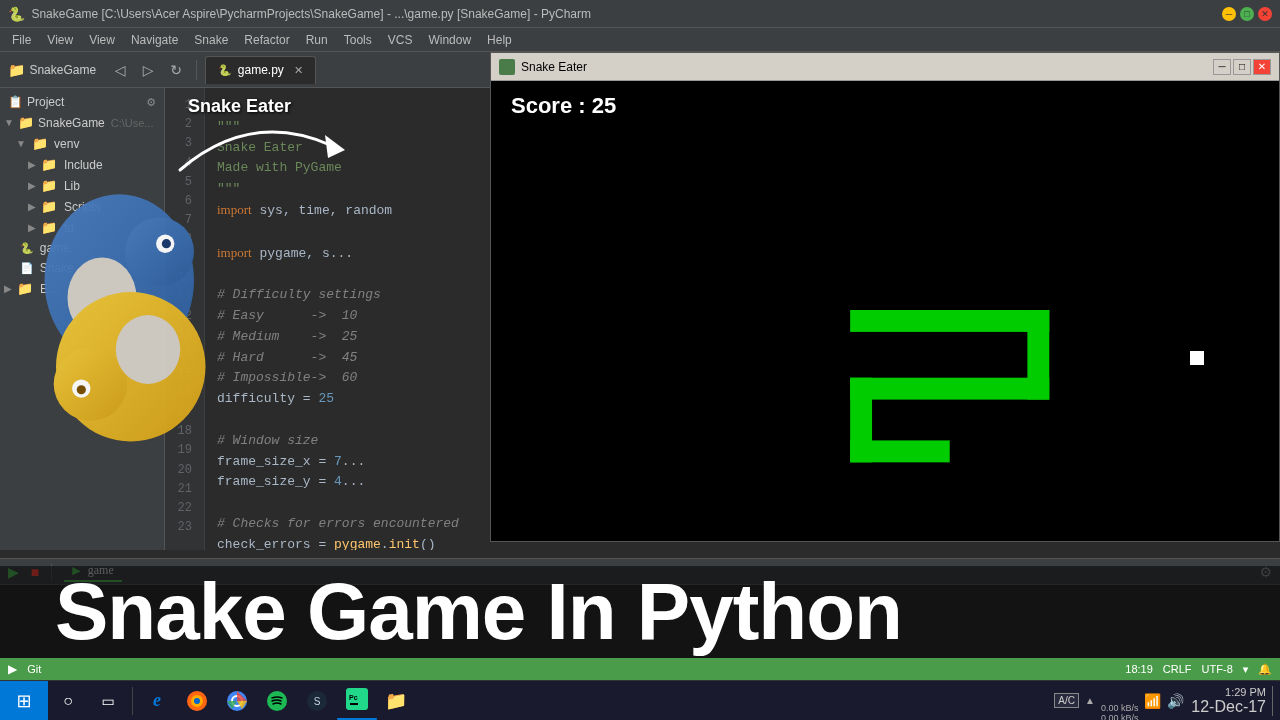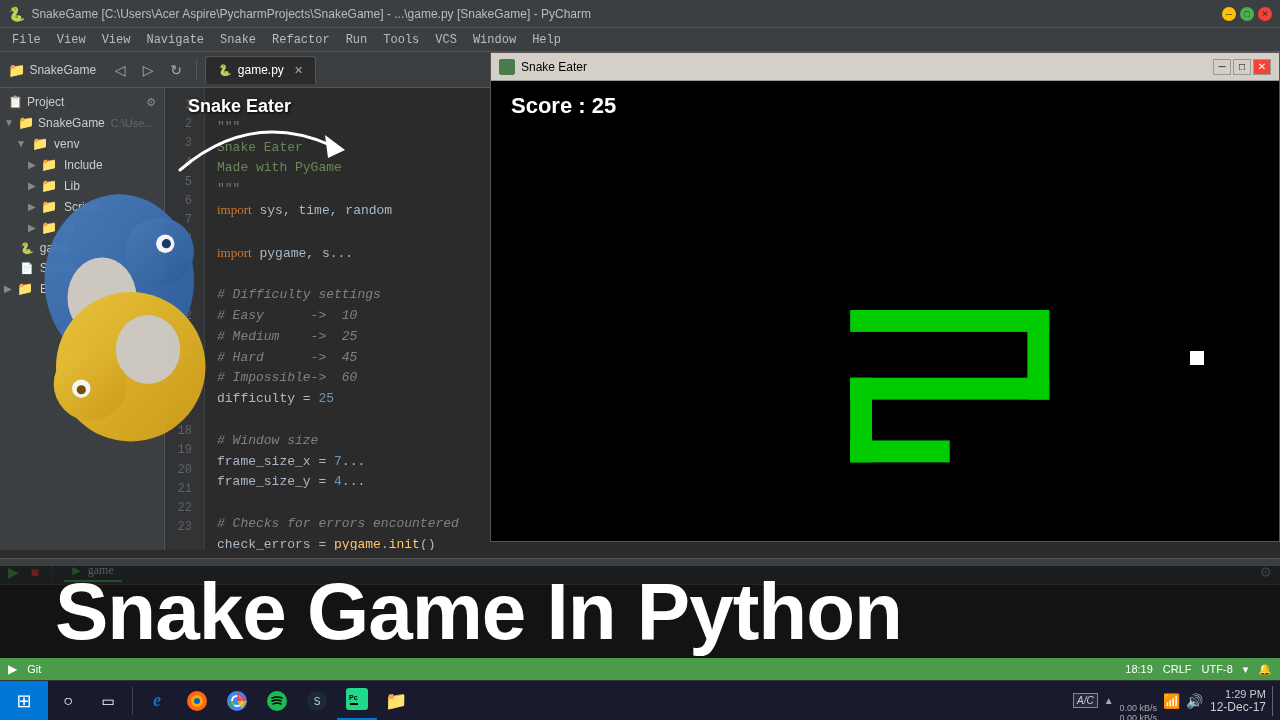--- a/index.html
+++ b/index.html
@@ -48,21 +48,20 @@
       display: flex;
       align-items: center;
       padding: 0 4px;
       border-bottom: 1px solid #555;
     }
     .menu-item {
       color: #bbbbbb;
       font-size: 12px;
       padding: 2px 8px;
       cursor: pointer;
-      font-family: Liberation Mono, monospace;
     }
 
     
     #toolbar {
       height: 36px;
       background: #3c3f41;
       display: flex;
       align-items: center;
       padding: 0 8px;
       gap: 4px;
@@ -739,27 +738,27 @@
       <rect x="4" y="15" width="8" height="2" fill="black"></rect>
       <text x="3" y="12" font-size="7" fill="black" font-weight="bold">Pc</text>
     </svg>
   </div>
 
   <div class="taskbar-app" style="width:40px; height:40px; display:flex; align-items:center; justify-content:center; cursor:pointer; font-size:18px;">📁</div>
 
   <div style="flex:1;"></div>
 
   <div style="display:flex; align-items:center; gap:6px; padding:0 4px;">
-    <span style="color:#ccc; font-size:10px; border:1px solid #888; padding:1px 3px; cursor:pointer; background:#2a2a3e;font-style:italic;">A/C</span>
+    <span style="color:#ccc; font-size:10px; border:1px solid #888; padding:1px 3px; cursor:pointer; background:#2a2a3e;">A/C</span>
     <span style="color:#aaa; font-size:10px; cursor:pointer;">▲</span>
     <div style="display:flex; flex-direction:column; align-items:center;margin-top:25px;">
       <span style="color:#aaa; font-size:9px; cursor:pointer;">0.00 kB/s</span>
       <span style="color:#aaa; font-size:9px;">0.00 kB/s</span>
     </div>
     <span style="color:#aaa; font-size:14px; cursor:pointer;">📶</span>
     <span style="color:#aaa; font-size:14px; cursor:pointer;">🔊</span>
     <div style="text-align:right; cursor:pointer;">
       <div style="color:#ccc; font-size:11px;">1:29 PM</div>
-      <div style="color:#ccc; font-size:12px;">12-Dec-17</div>
+      <div style="color:#ccc; font-size:16px;">12-Dec-17</div>
     </div>
     <span style="width:4px; height:30px; border-left:1px solid #666; cursor:pointer; display:inline-block;"></span>
   </div>
 </div>
 
 </body></html>

